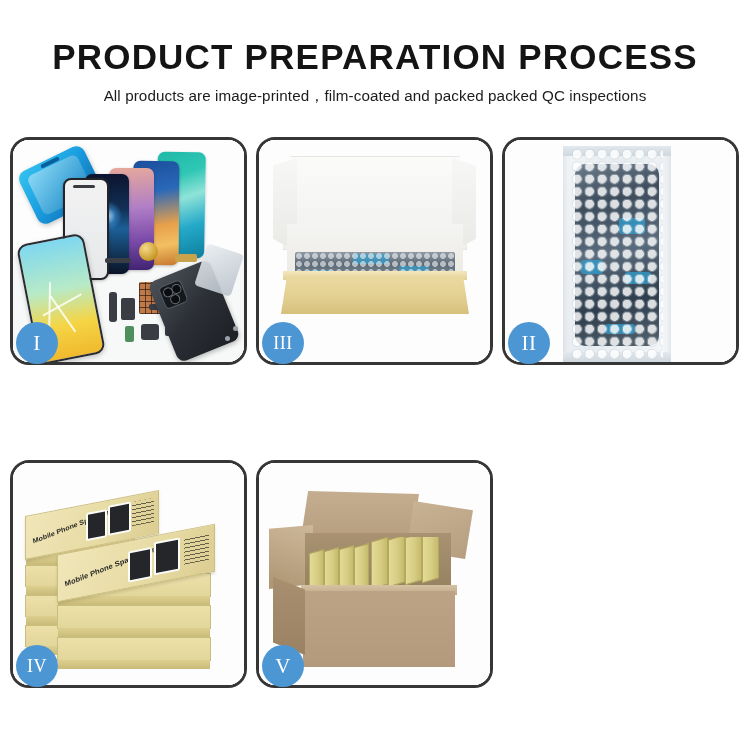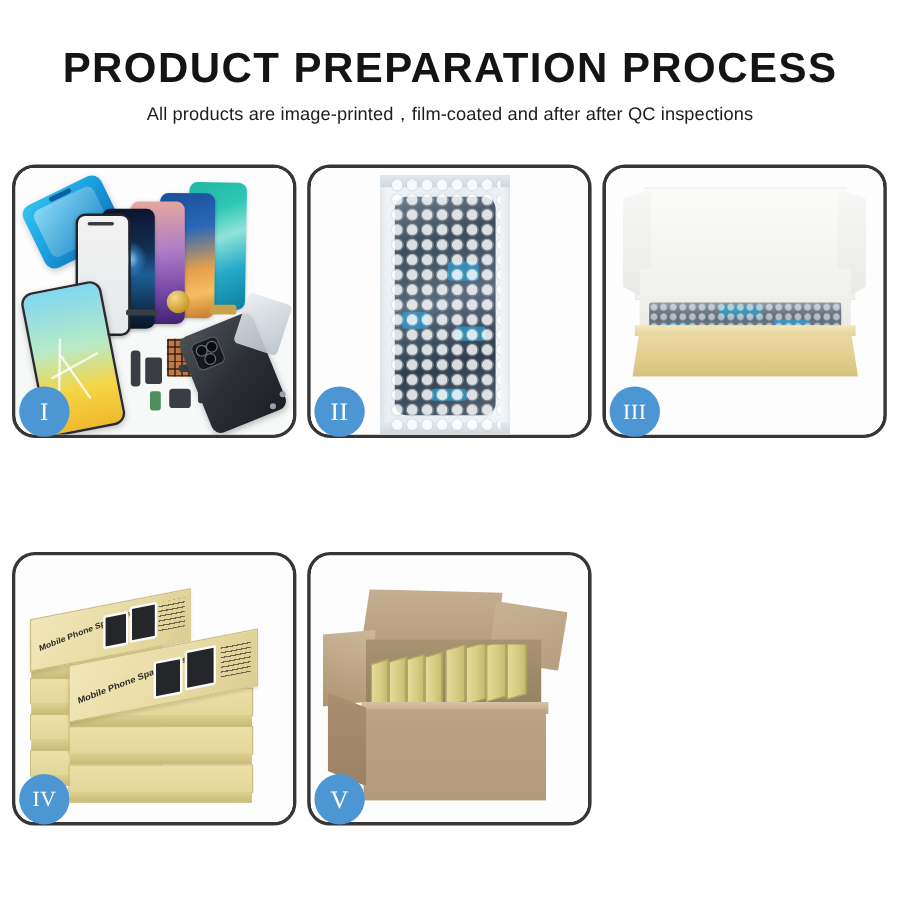--- a/index.html
+++ b/index.html
@@ -349,21 +349,21 @@
     background: radial-gradient(ellipse at center, rgba(120,110,95,.18), rgba(255,255,255,0) 70%);
   }
 </style>
 </head>
 <body>
 
 <div id="root">
 
   <div class="header">
     <h1 class="title">PRODUCT PREPARATION PROCESS</h1>
-    <p class="subtitle">All products are image-printed，film-coated and after after QC inspections</p>
+    <p class="subtitle">All products are image-printed，film-coated and packed packed QC inspections</p>
   </div>
 
   <div class="grid">
 
     <div class="panel">
       <div class="panel-clip">
         <div class="p1-bg"></div>
 
         <div class="blue-frame"></div>
 
@@ -407,52 +407,52 @@
 
         <div class="tool"></div>
         <div class="screw" style="left:212px; top:196px;"></div>
         <div class="screw" style="left:220px; top:186px;"></div>
       </div>
       <div class="badge">I</div>
     </div>
 
     <div class="panel">
       <div class="panel-clip">
+        <div class="p3-bg"></div>
+        <div class="obox-lid-back"></div>
+        <div class="obox-flapL"></div>
+        <div class="obox-flapR"></div>
+        <div class="obox-inner"></div>
+        <div class="obox-content">
+          <div class="cteal" style="left:58px; top:2px; width:36px; height:10px;"></div>
+          <div class="cteal" style="left:104px; top:14px; width:30px; height:8px;"></div>
+          <div class="cteal" style="left:14px; top:18px; width:22px; height:8px;"></div>
+        </div>
+        <div class="obox-rim"></div>
+        <div class="obox-front"></div>
+      </div>
+      <div class="badge wide">III</div>
+    </div>
+
+    <div class="panel">
+      <div class="panel-clip">
         <div class="p2-bg"></div>
         <div class="bubble-bag">
           <div class="bag-seal" style="top:0;"></div>
           <div class="bag-seal" style="bottom:0;"></div>
           <div class="bubble-inner">
             <div class="teal" style="left:44px; top:54px; width:26px; height:16px;"></div>
             <div class="teal" style="left:6px; top:96px; width:22px; height:14px;"></div>
             <div class="teal" style="left:50px; top:108px; width:26px; height:12px;"></div>
             <div class="teal" style="left:30px; top:160px; width:30px; height:10px;"></div>
           </div>
           <div class="bubble-grid"></div>
         </div>
       </div>
       <div class="badge">II</div>
-    </div>
-
-    <div class="panel">
-      <div class="panel-clip">
-        <div class="p3-bg"></div>
-        <div class="obox-lid-back"></div>
-        <div class="obox-flapL"></div>
-        <div class="obox-flapR"></div>
-        <div class="obox-inner"></div>
-        <div class="obox-content">
-          <div class="cteal" style="left:58px; top:2px; width:36px; height:10px;"></div>
-          <div class="cteal" style="left:104px; top:14px; width:30px; height:8px;"></div>
-          <div class="cteal" style="left:14px; top:18px; width:22px; height:8px;"></div>
-        </div>
-        <div class="obox-rim"></div>
-        <div class="obox-front"></div>
-      </div>
-      <div class="badge wide">III</div>
     </div>
 
     <div class="panel">
       <div class="panel-clip">
         <div class="p4-bg"></div>
         <div class="stackwrap">
 
           <div class="ybox" style="left:6px;  top:58px;  width:108px; height:20px;">
               <div class="side"></div>
             </div>

